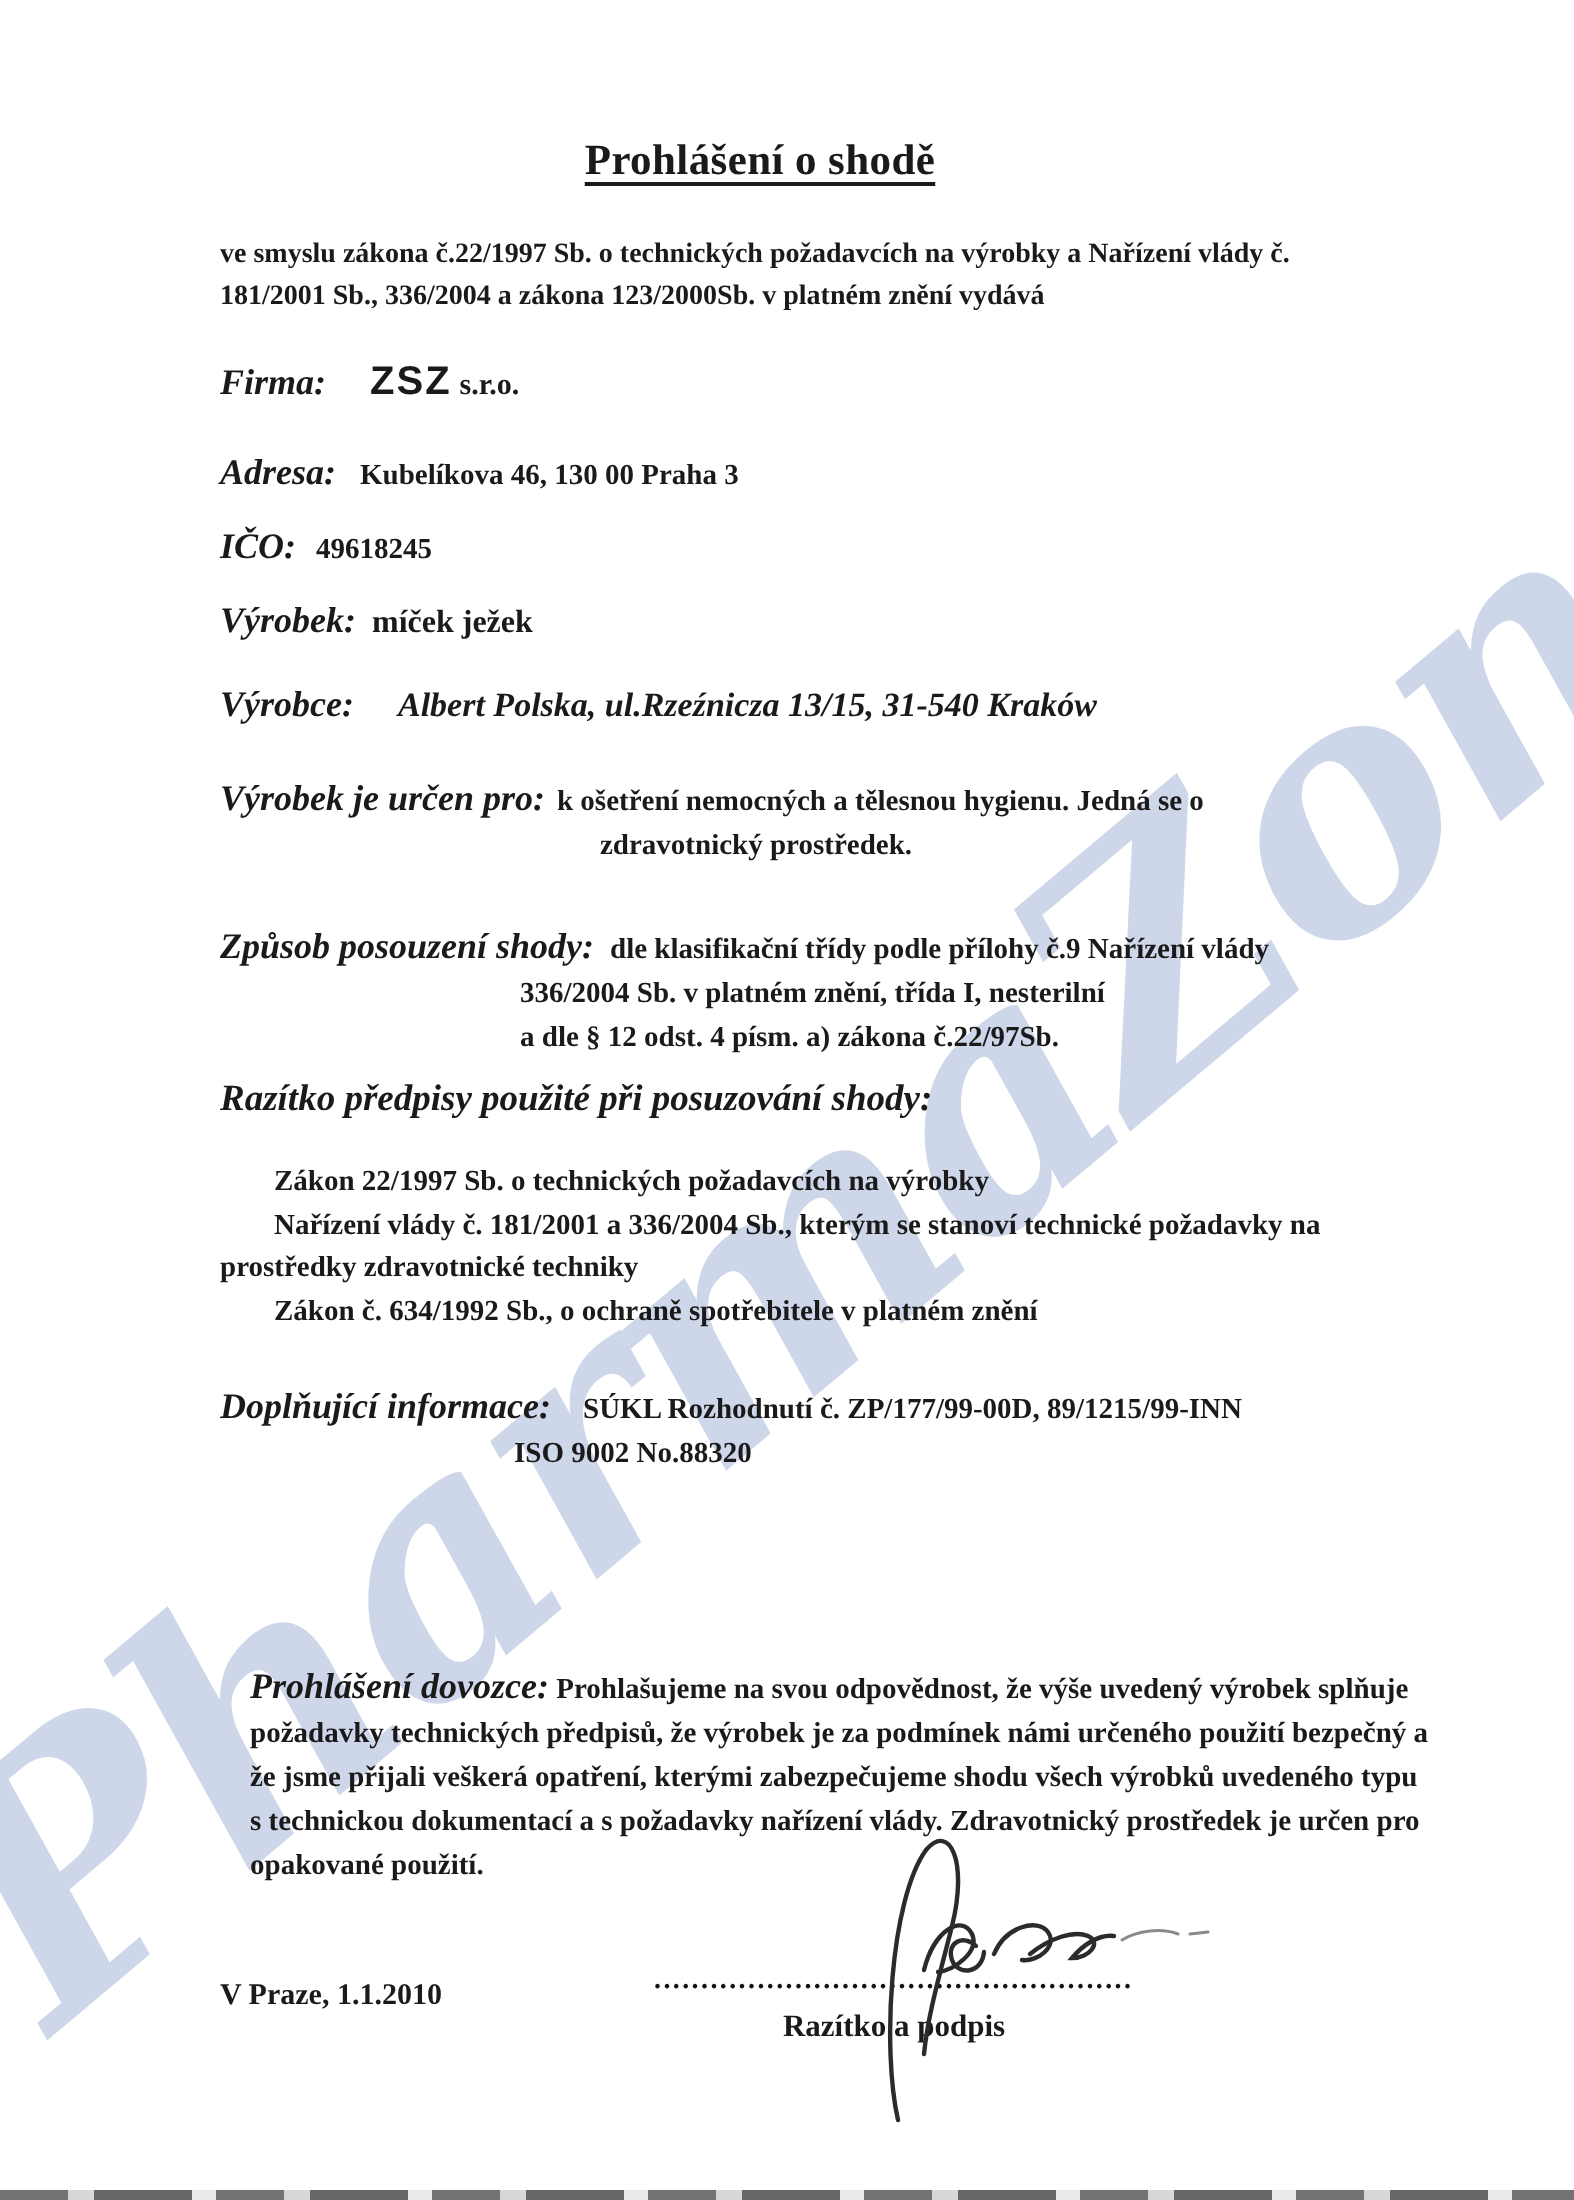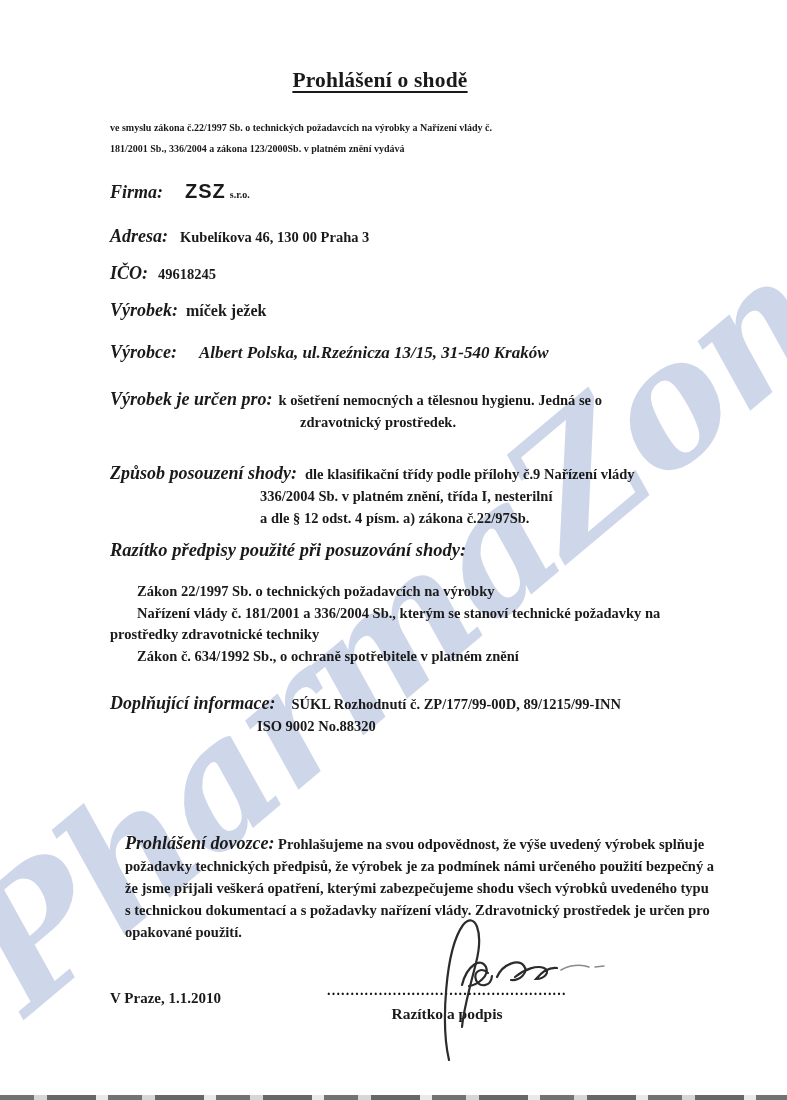--- a/index.html
+++ b/index.html
@@ -15,28 +15,28 @@
     font-family:"DejaVu Serif",serif;font-style:italic;font-weight:bold;
     font-size:168px;letter-spacing:-4px;white-space:nowrap;
     opacity:.95;pointer-events:none;
   }
   .blk{position:absolute;left:110px;}
   .doc-title{
     left:0;top:68px;width:760px;text-align:center;
     font-size:21.5px;font-weight:bold;text-decoration:underline;
     text-underline-offset:4px;text-decoration-thickness:2px;letter-spacing:.2px;
   }
-  .intro{top:117px;width:600px;font-size:10px;font-weight:bold;line-height:21px;}
+  .intro{top:117px;width:600px;font-size:14px;font-weight:bold;line-height:21px;}
   .field-label{font-style:italic;font-weight:bold;font-size:18px;}
   .val{font-weight:bold;font-size:14.5px;}
   .val-md{font-weight:bold;font-size:16px;}
   .val-lg{font-weight:bold;font-size:17px;}
   .row-firma{top:180px;}
   .firma-name{font-family:"Liberation Sans",sans-serif;font-weight:bold;font-size:20px;letter-spacing:1px;margin-left:22px;}
-  .firma-suffix{font-weight:bold;font-size:10px;margin-left:4px;}
+  .firma-suffix{font-weight:bold;font-size:15px;margin-left:4px;}
   .row-adresa{top:226px;}
   .row-adresa .val{margin-left:12px;}
   .row-ico{top:263px;}
   .row-ico .val{margin-left:10px;}
   .row-vyrobek{top:300px;}
   .row-vyrobek .val-md{margin-left:8px;}
   .row-vyrobce{top:342px;}
   .row-vyrobce .val-lg{margin-left:22px;font-style:italic;}
   .row-urceni{top:388px;width:600px;line-height:22px;}
   .row-urceni .val{margin-left:6px;}

